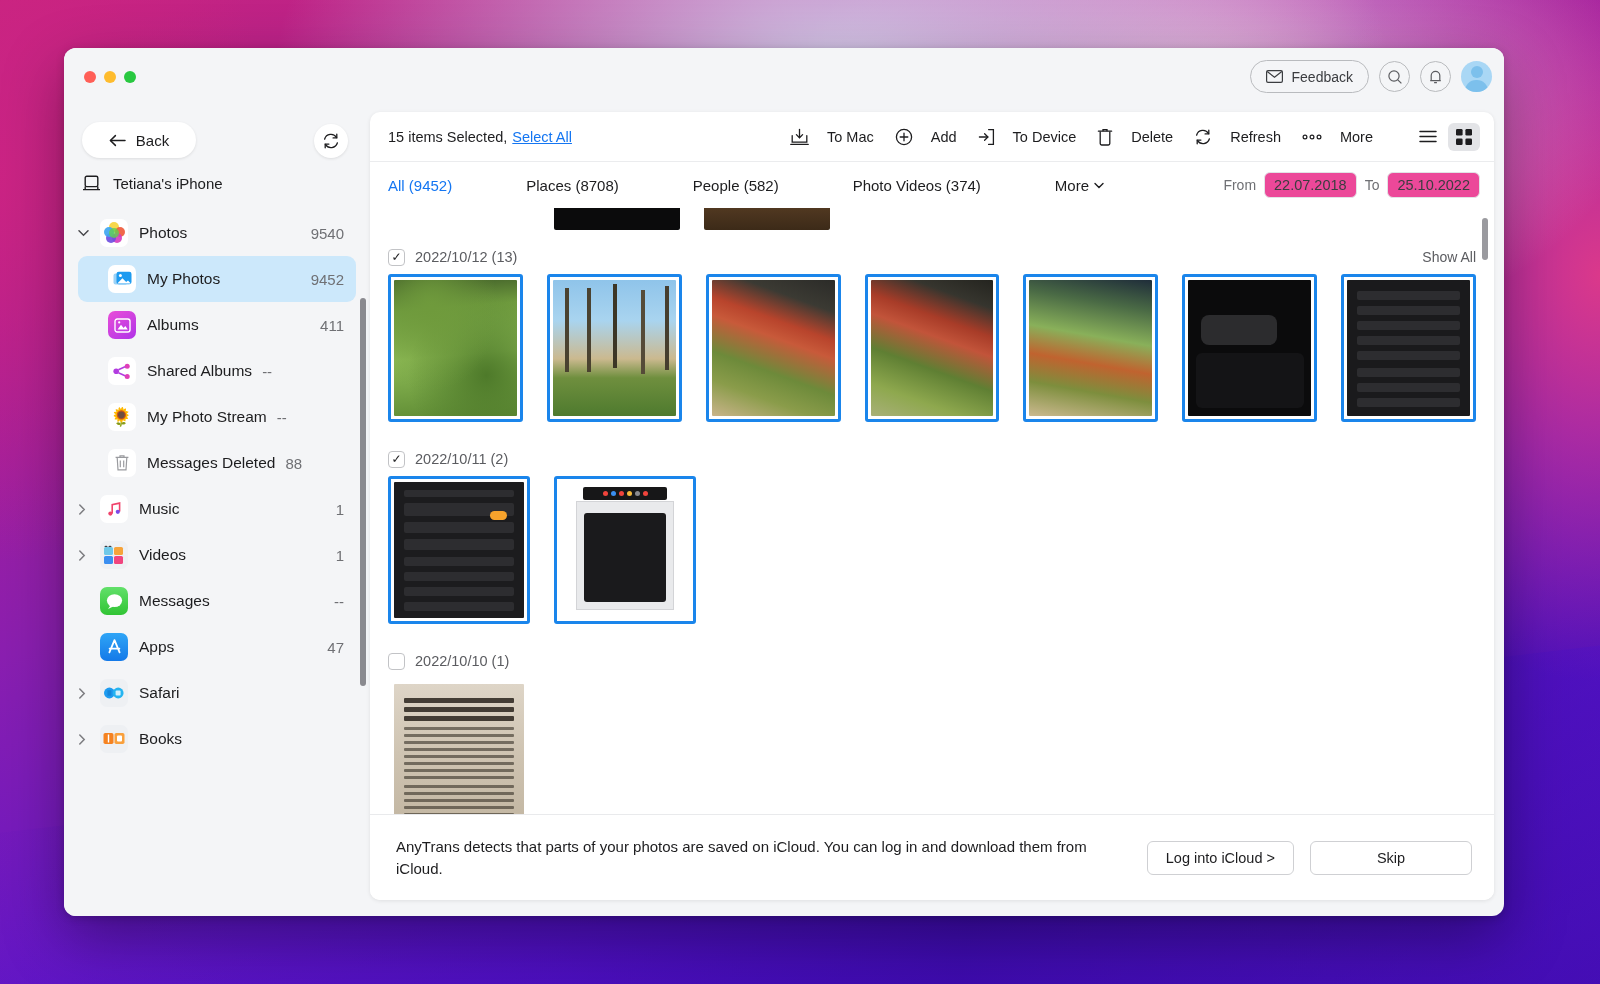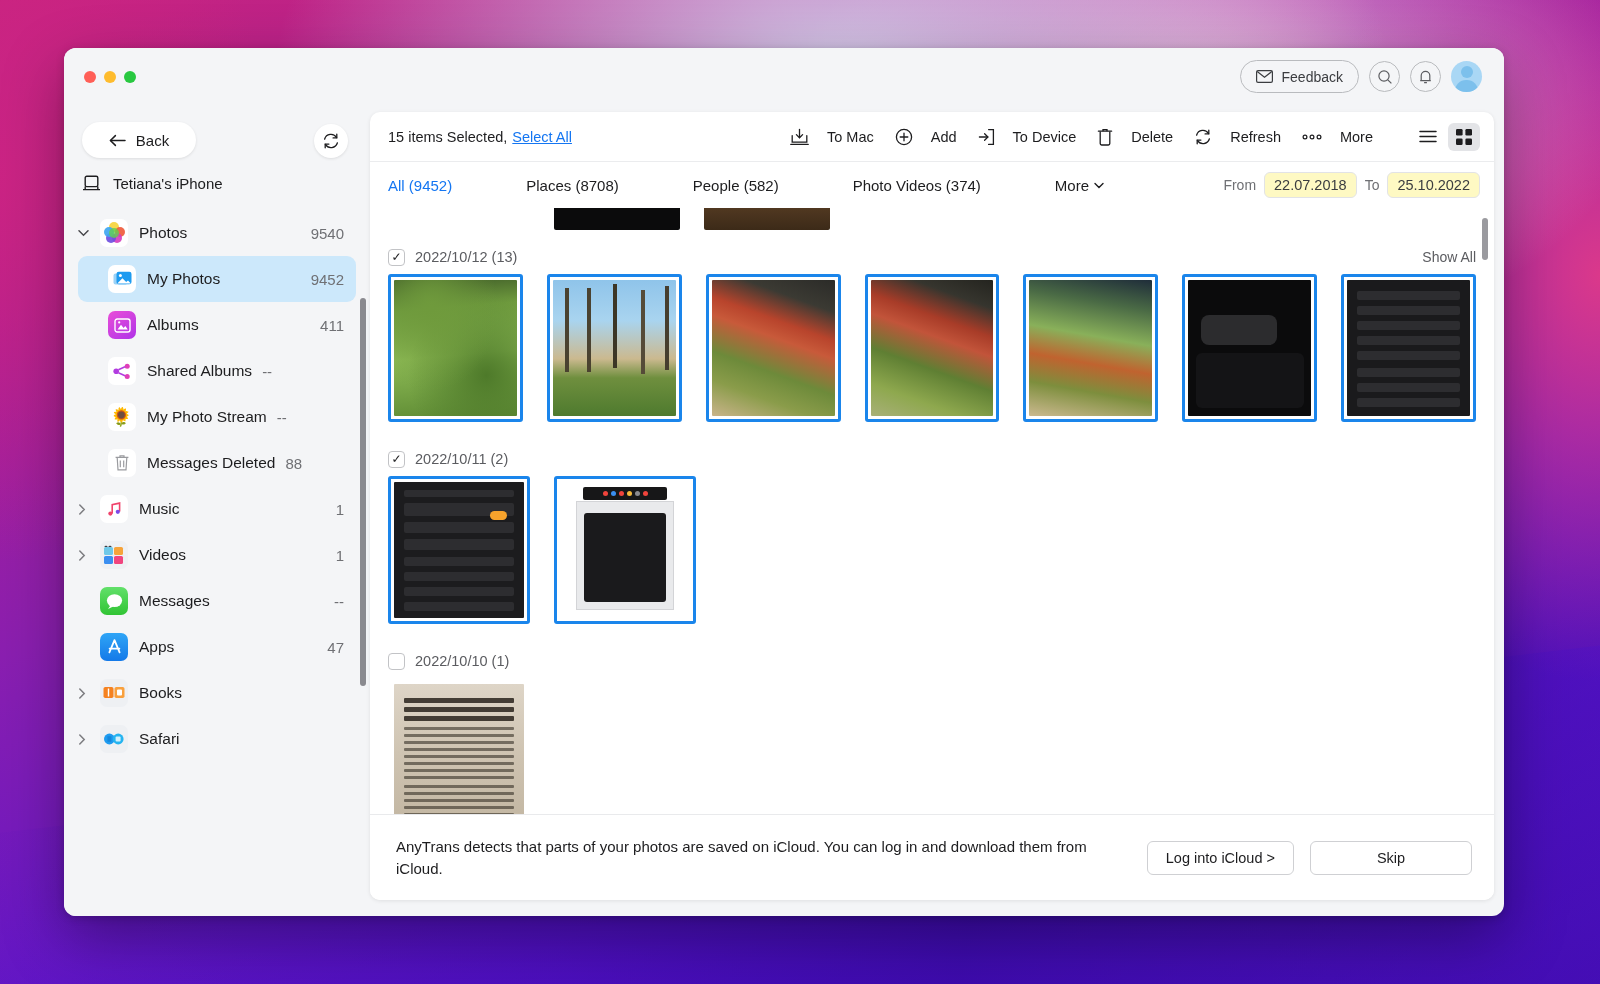--- a/index.html
+++ b/index.html
@@ -44,21 +44,21 @@
     position: relative;
     background: #f4f5f7;
   }
   .traffic { position: absolute; left: 20px; top: 23px; display: flex; gap: 8px; }
   .tl { width: 12px; height: 12px; border-radius: 50%; }
   .tl.red { background: #ff5f57; }
   .tl.yellow { background: #febc2e; }
   .tl.green { background: #28c840; }
 
   .tb-right {
-    position: absolute; right: 22px; top: 12px;
+    position: absolute; right: 12px; top: 12px;
     display: flex; align-items: center; gap: 10px;
   }
   .feedback-btn {
     height: 33px; padding: 0 15px;
     border: 1px solid #b9bbbe; border-radius: 17px;
     display: flex; align-items: center; gap: 9px;
     font-size: 14px; color: #3b3d40; background: transparent;
     cursor: default;
   }
   .circ-btn {
@@ -189,21 +189,21 @@
     padding: 0 14px 0 18px;
     gap: 44px;
   }
   .ftab { font-size: 15px; color: #1d1d1f; margin-right: 30px; white-space: nowrap; }
   .ftab.active { color: #1476f2; }
   .ftab.more { display: flex; align-items: center; gap: 5px; }
   .daterange { margin-left: auto; display: flex; align-items: center; gap: 8px; }
   .dr-lbl { font-size: 14px; color: #6f7074; }
   .dr-box {
     border: 1px solid #e2e3e6; border-radius: 6px;
-    padding: 4px 9px; font-size: 14.5px; color: #3b3d40; background: #fef9c3;
+    padding: 4px 9px; font-size: 14.5px; color: #3b3d40; background: #ec4899;
   }
 
   
   .gridwrap {
     flex: 1 1 auto; min-height: 0; position: relative;
     overflow: hidden; padding: 0 18px;
   }
 
   .peek-row { display: flex; gap: 24px; padding-top: 0; height: 22px; overflow: hidden; }
   .peek {
@@ -522,47 +522,47 @@
           <span class="lbl">Apps</span>
           <span class="cnt">47</span>
         </div>
 
         <div class="trow">
           <span class="chev">
             <svg width="8" height="11" viewBox="0 0 8 11" fill="none" stroke="#7c7c80" stroke-width="1.5" stroke-linecap="round">
                 <path d="M1.8 1 L6.2 5.5 L1.8 10"></path>
               </svg>
           </span>
+          <span class="app-ico ico-safari">
+            <svg width="22" height="14" viewBox="0 0 22 14">
+              <circle cx="6.4" cy="7" r="5.4" fill="#1d9bf0"></circle>
+              <circle cx="15.2" cy="7" r="5.4" fill="#25b4f0"></circle>
+              <path d="M4.4 4.2 h4 v5.6 h-4 z" fill="#0a6fc0" opacity=".45"></path>
+              <rect x="12.6" y="4.6" width="5" height="4.8" rx="1" fill="#ffffff" opacity=".8"></rect>
+            </svg>
+          </span>
+          <span class="lbl">Safari</span>
+          <span class="cnt"></span>
+        </div>
+
+        <div class="trow">
+          <span class="chev">
+            <svg width="8" height="11" viewBox="0 0 8 11" fill="none" stroke="#7c7c80" stroke-width="1.5" stroke-linecap="round">
+                <path d="M1.8 1 L6.2 5.5 L1.8 10"></path>
+              </svg>
+          </span>
           <span class="app-ico ico-books">
             <svg width="22" height="14" viewBox="0 0 22 14">
               <rect x="0.5" y="1" width="10" height="11" rx="1.8" fill="#f58220"></rect>
               <rect x="11.5" y="1" width="10" height="11" rx="1.8" fill="#f9a03c"></rect>
               <path d="M5.5 2.6 V10.6" stroke="#ffffff" stroke-width="1.4"></path>
               <rect x="14" y="3.4" width="5" height="6" rx="1" fill="#ffffff"></rect>
             </svg>
           </span>
           <span class="lbl">Books</span>
-          <span class="cnt"></span>
-        </div>
-
-        <div class="trow">
-          <span class="chev">
-            <svg width="8" height="11" viewBox="0 0 8 11" fill="none" stroke="#7c7c80" stroke-width="1.5" stroke-linecap="round">
-                <path d="M1.8 1 L6.2 5.5 L1.8 10"></path>
-              </svg>
-          </span>
-          <span class="app-ico ico-safari">
-            <svg width="22" height="14" viewBox="0 0 22 14">
-              <circle cx="6.4" cy="7" r="5.4" fill="#1d9bf0"></circle>
-              <circle cx="15.2" cy="7" r="5.4" fill="#25b4f0"></circle>
-              <path d="M4.4 4.2 h4 v5.6 h-4 z" fill="#0a6fc0" opacity=".45"></path>
-              <rect x="12.6" y="4.6" width="5" height="4.8" rx="1" fill="#ffffff" opacity=".8"></rect>
-            </svg>
-          </span>
-          <span class="lbl">Safari</span>
           <span class="cnt"></span>
         </div>
 
       </div>
 
       <div class="side-scroll"></div>
     </div>
 
     <div class="main">
 

